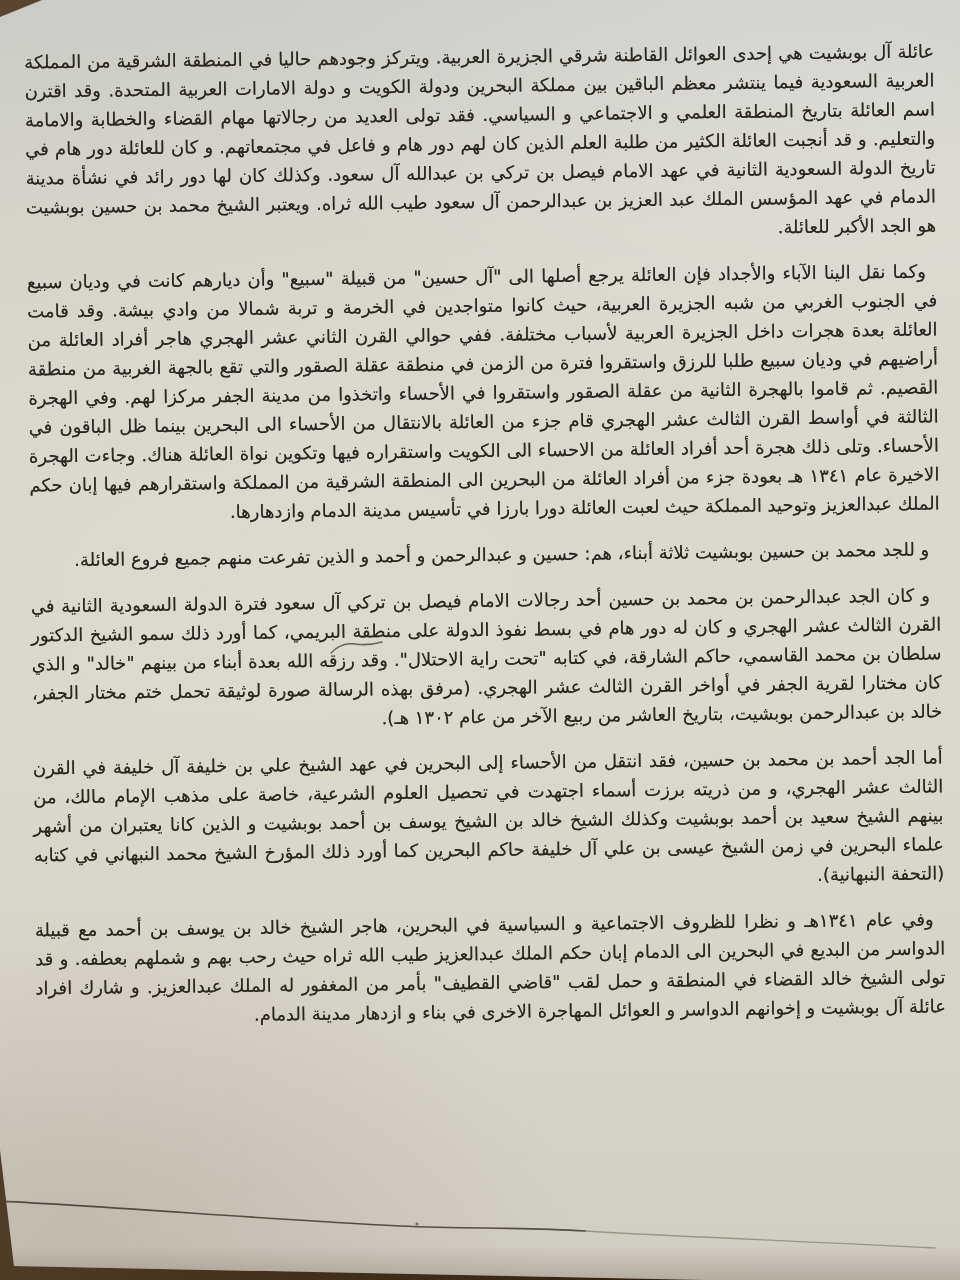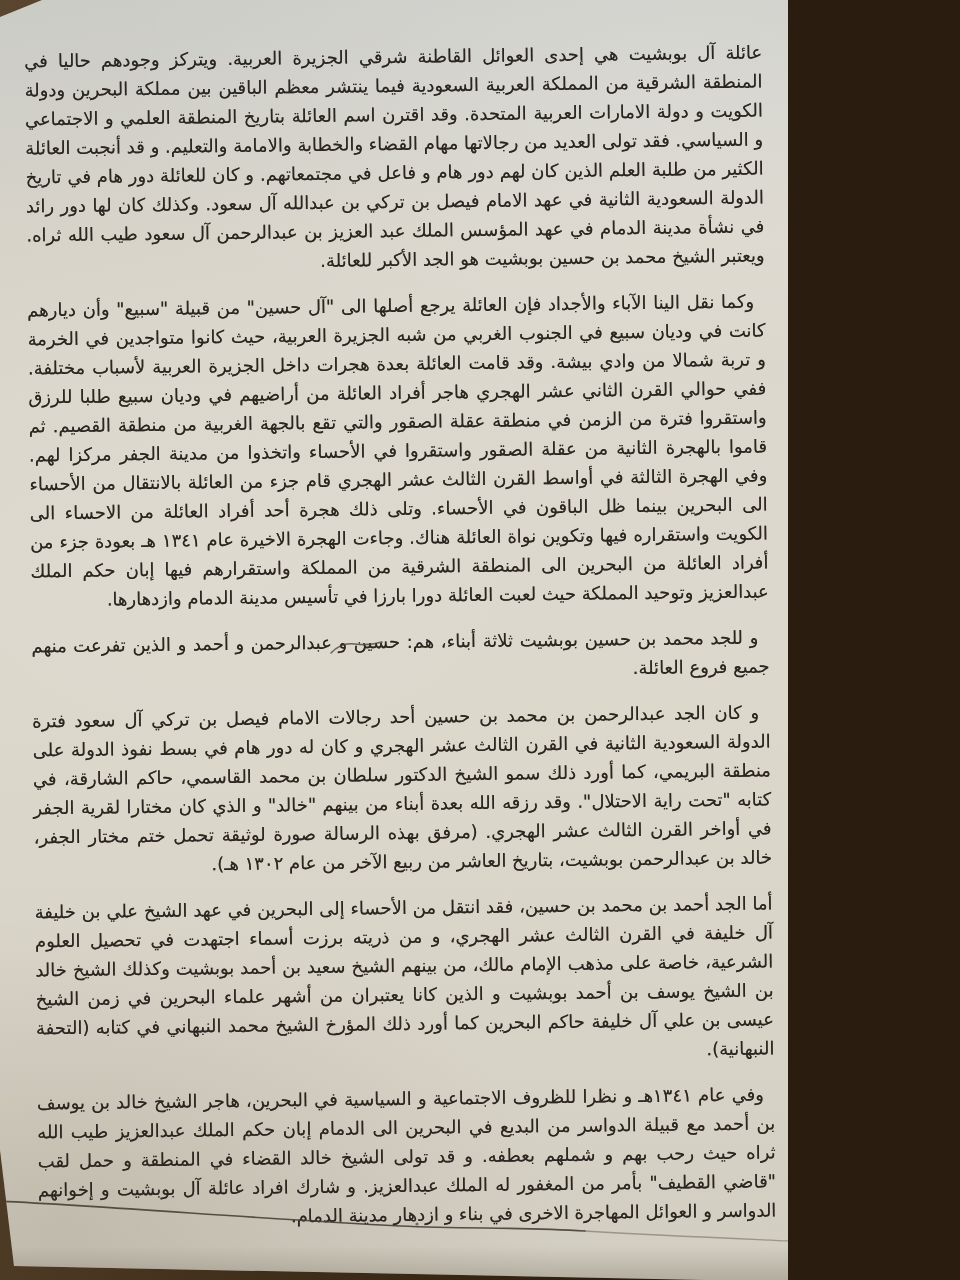--- a/index.html
+++ b/index.html
@@ -4,21 +4,21 @@
 <style>
   * { margin: 0; padding: 0; box-sizing: border-box; }
   html, body { width: 960px; height: 1280px; }
   body {
     overflow: hidden;
     background: #2a1d10;
     font-family: "DejaVu Sans", sans-serif;
   }
   .scene {
     position: relative;
-    width: 788px; height: 1280px;
+    width: 960px; height: 1280px;
     background: linear-gradient(100deg, #5a4530 0%, #46341f 35%, #342513 70%, #241a0e 100%);
   }
   
   .paper {
     position: absolute; inset: 0;
     clip-path: polygon(42px 0, 100% 0, 100% 100%, 705px 100%, 14px 1266px, 0 1150px, 0 17px);
     background:
       radial-gradient(900px 520px at 82% 6%, rgba(255,255,255,0.16), transparent 60%),
       radial-gradient(760px 480px at 8% 96%, rgba(96,84,62,0.16), transparent 65%),
       linear-gradient(180deg, #d4d5d0 0%, #dbd7cd 18%, #ddd8cc 55%, #d7d2c6 85%, #d2cdc1 100%);

